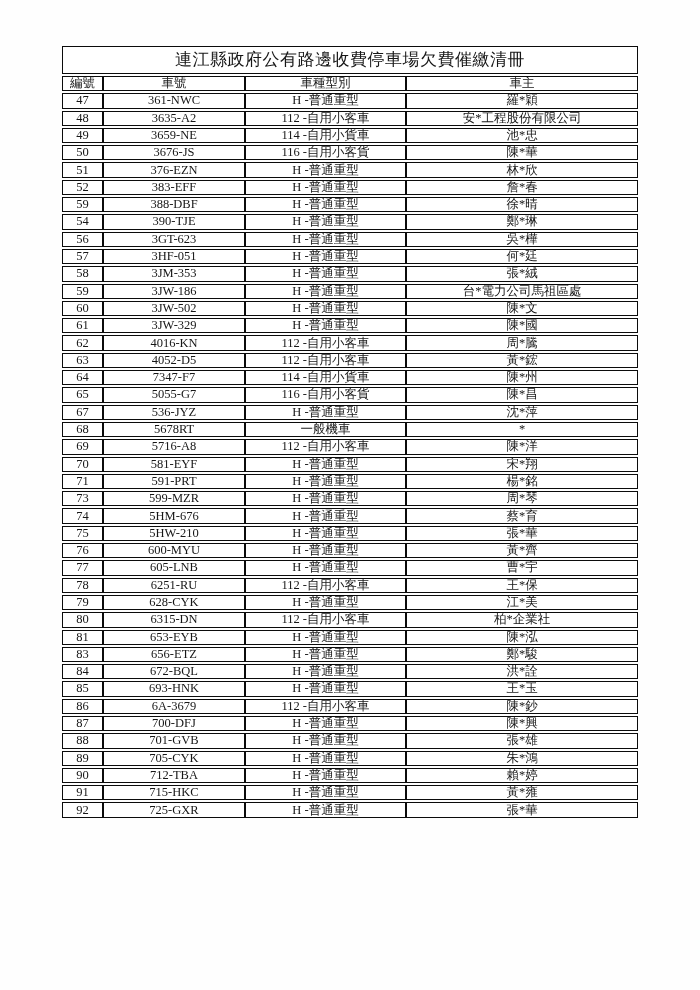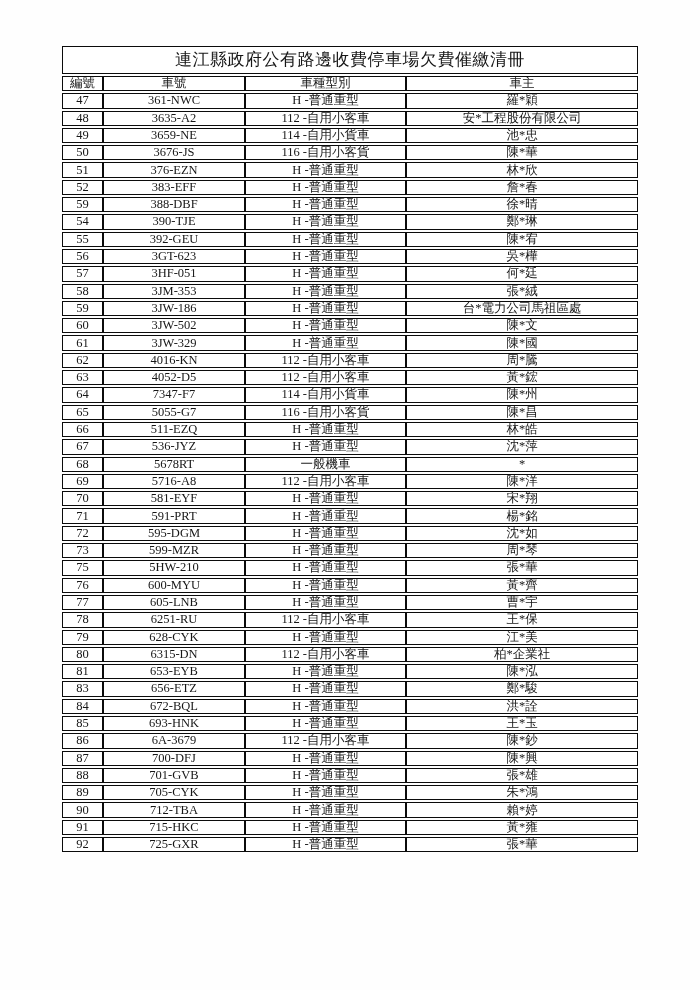--- a/index.html
+++ b/index.html
@@ -111,26 +111,20 @@
           <td>H -普通重型</td>
           <td>徐*晴</td>
         </tr>
         <tr>
           <td>54</td>
           <td>390-TJE</td>
           <td>H -普通重型</td>
           <td>鄭*琳</td>
         </tr>
         <tr>
-          <td>55</td>
-          <td>392-GEU</td>
-          <td>H -普通重型</td>
-          <td>陳*宥</td>
-        </tr>
-        <tr>
           <td>56</td>
           <td>3GT-623</td>
           <td>H -普通重型</td>
           <td>吳*樺</td>
         </tr>
         <tr>
           <td>57</td>
           <td>3HF-051</td>
           <td>H -普通重型</td>
           <td>何*廷</td>
@@ -177,26 +171,20 @@
           <td>114 -自用小貨車</td>
           <td>陳*州</td>
         </tr>
         <tr>
           <td>65</td>
           <td>5055-G7</td>
           <td>116 -自用小客貨</td>
           <td>陳*昌</td>
         </tr>
         <tr>
-          <td>66</td>
-          <td>511-EZQ</td>
-          <td>H -普通重型</td>
-          <td>林*皓</td>
-        </tr>
-        <tr>
           <td>67</td>
           <td>536-JYZ</td>
           <td>H -普通重型</td>
           <td>沈*萍</td>
         </tr>
         <tr>
           <td>68</td>
           <td>5678RT</td>
           <td>一般機車</td>
           <td>*</td>
@@ -213,30 +201,30 @@
           <td>H -普通重型</td>
           <td>宋*翔</td>
         </tr>
         <tr>
           <td>71</td>
           <td>591-PRT</td>
           <td>H -普通重型</td>
           <td>楊*銘</td>
         </tr>
         <tr>
-          <td>72</td>
-          <td>595-DGM</td>
-          <td>H -普通重型</td>
-          <td>沈*如</td>
-        </tr>
-        <tr>
           <td>73</td>
           <td>599-MZR</td>
           <td>H -普通重型</td>
           <td>周*琴</td>
+        </tr>
+        <tr>
+          <td>74</td>
+          <td>5HM-676</td>
+          <td>H -普通重型</td>
+          <td>蔡*育</td>
         </tr>
         <tr>
           <td>75</td>
           <td>5HW-210</td>
           <td>H -普通重型</td>
           <td>張*華</td>
         </tr>
         <tr>
           <td>76</td>
           <td>600-MYU</td>

